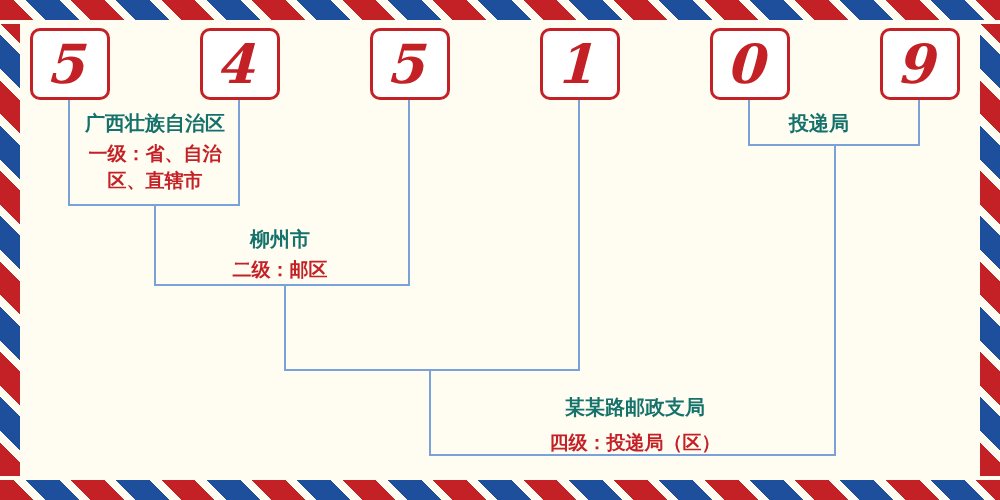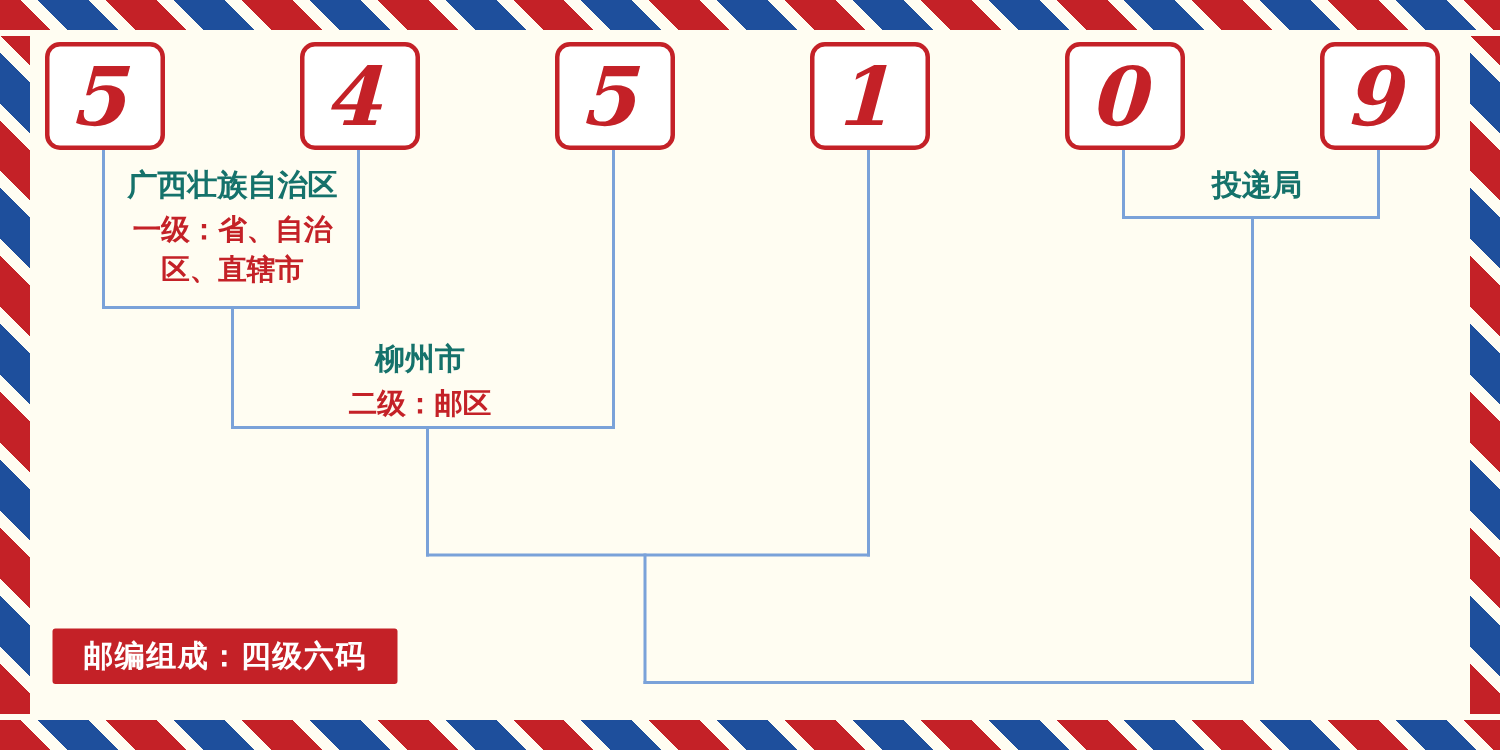--- a/index.html
+++ b/index.html
@@ -75,21 +75,21 @@
   .label .desc{
     display:inline-block;color:#c42127;font-weight:bold;
     font-size:19px;line-height:1.4;margin-top:3px;
   }
   .lv1{left:55px;top:110px;width:200px;}
   .lv1 .desc{width:152px;}
   .lv2{left:180px;top:226px;width:200px;}
   .lv3{left:300px;top:311px;width:260px;}
   .lv4{left:505px;top:394px;width:260px;}
   .lv4 .desc{margin-top:8px;}
-  .delivery{left:763px;top:110px;width:150px;}
+  .delivery{left:744px;top:110px;width:150px;}
 
   
   .note{
     position:absolute;left:35px;top:419px;width:230px;height:37px;
     background:#c42127;color:#ffffff;
     display:flex;align-items:center;justify-content:center;
     font-size:20px;font-weight:bold;letter-spacing:1px;
     border-radius:2px;
   }
 </style>
@@ -142,20 +142,23 @@
     <span class="name">广西壮族自治区</span>
     <span class="desc">一级：省、自治区、直辖市</span>
   </div>
 
   <div class="label lv2">
     <span class="name">柳州市</span>
     <span class="desc">二级：邮区</span>
   </div>
 
 
+  <div class="label lv4">
+    <span class="name">某某路邮政支局</span>
+    <span class="desc">四级：投递局（区）</span>
+  </div>
 
   <div class="label delivery">
     <span class="name">投递局</span>
   </div>
 
-  <div class="note">邮编组成：四级六码</div>
 
 </div>
 
 </body></html>

